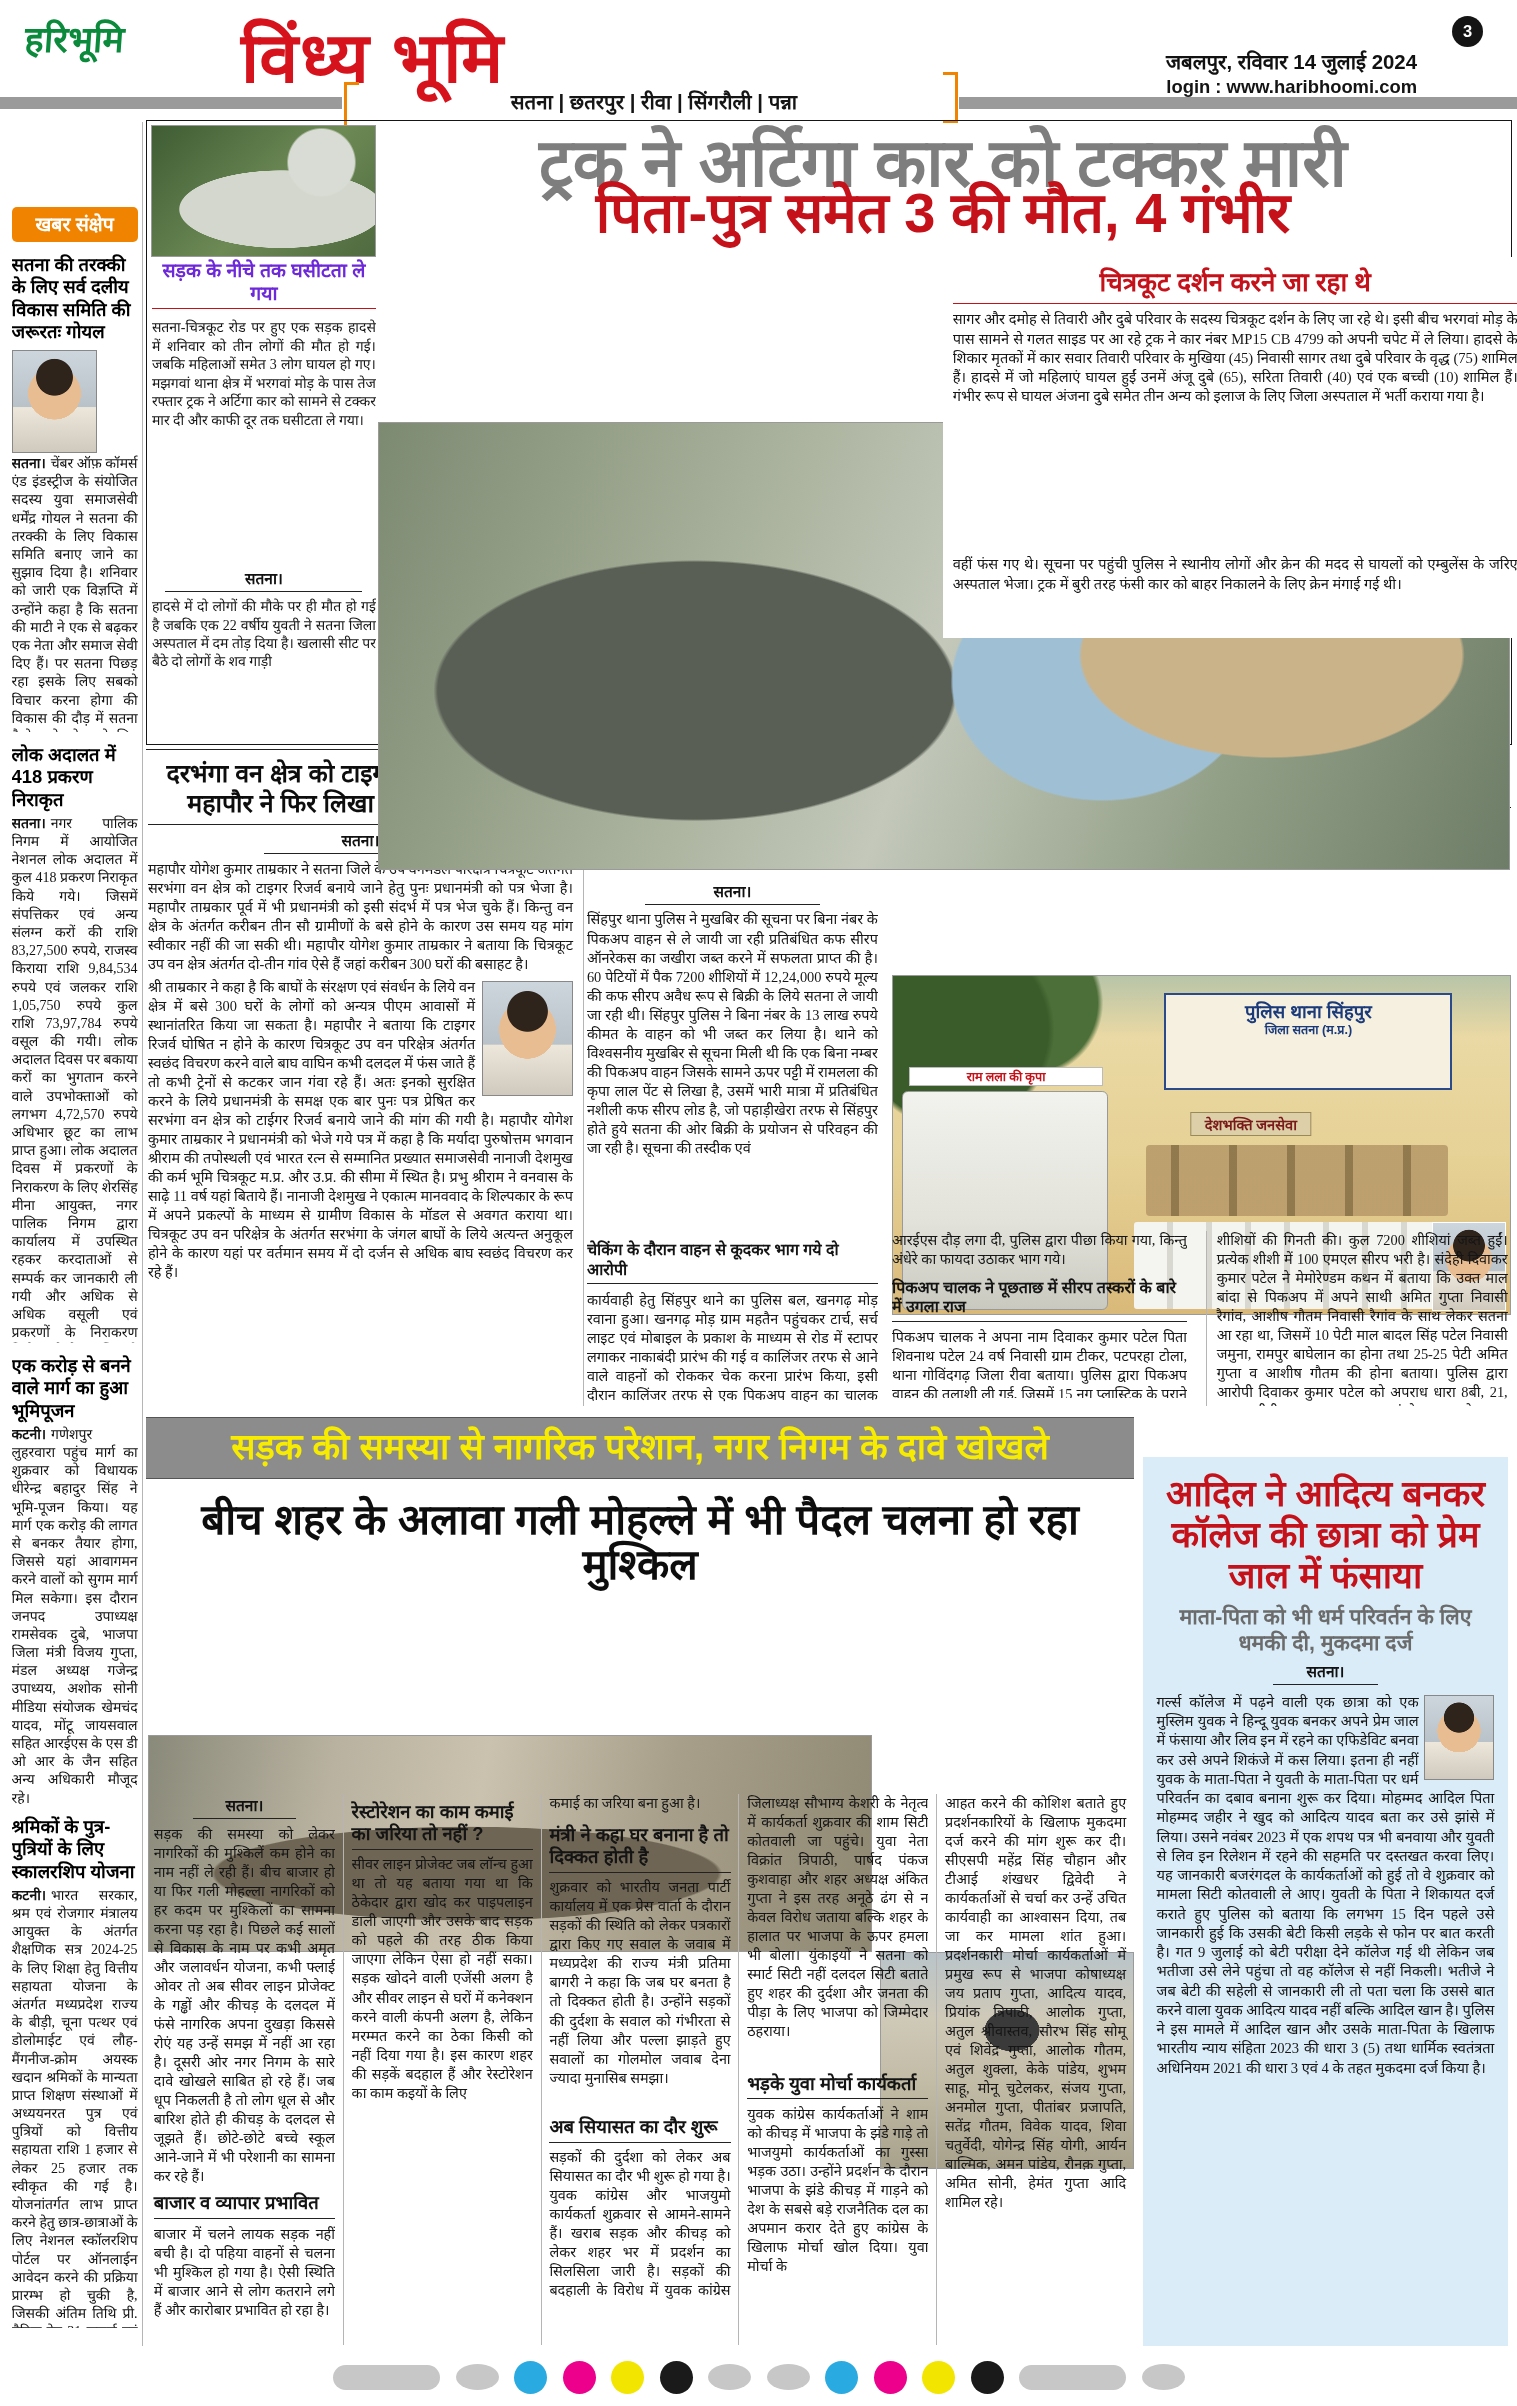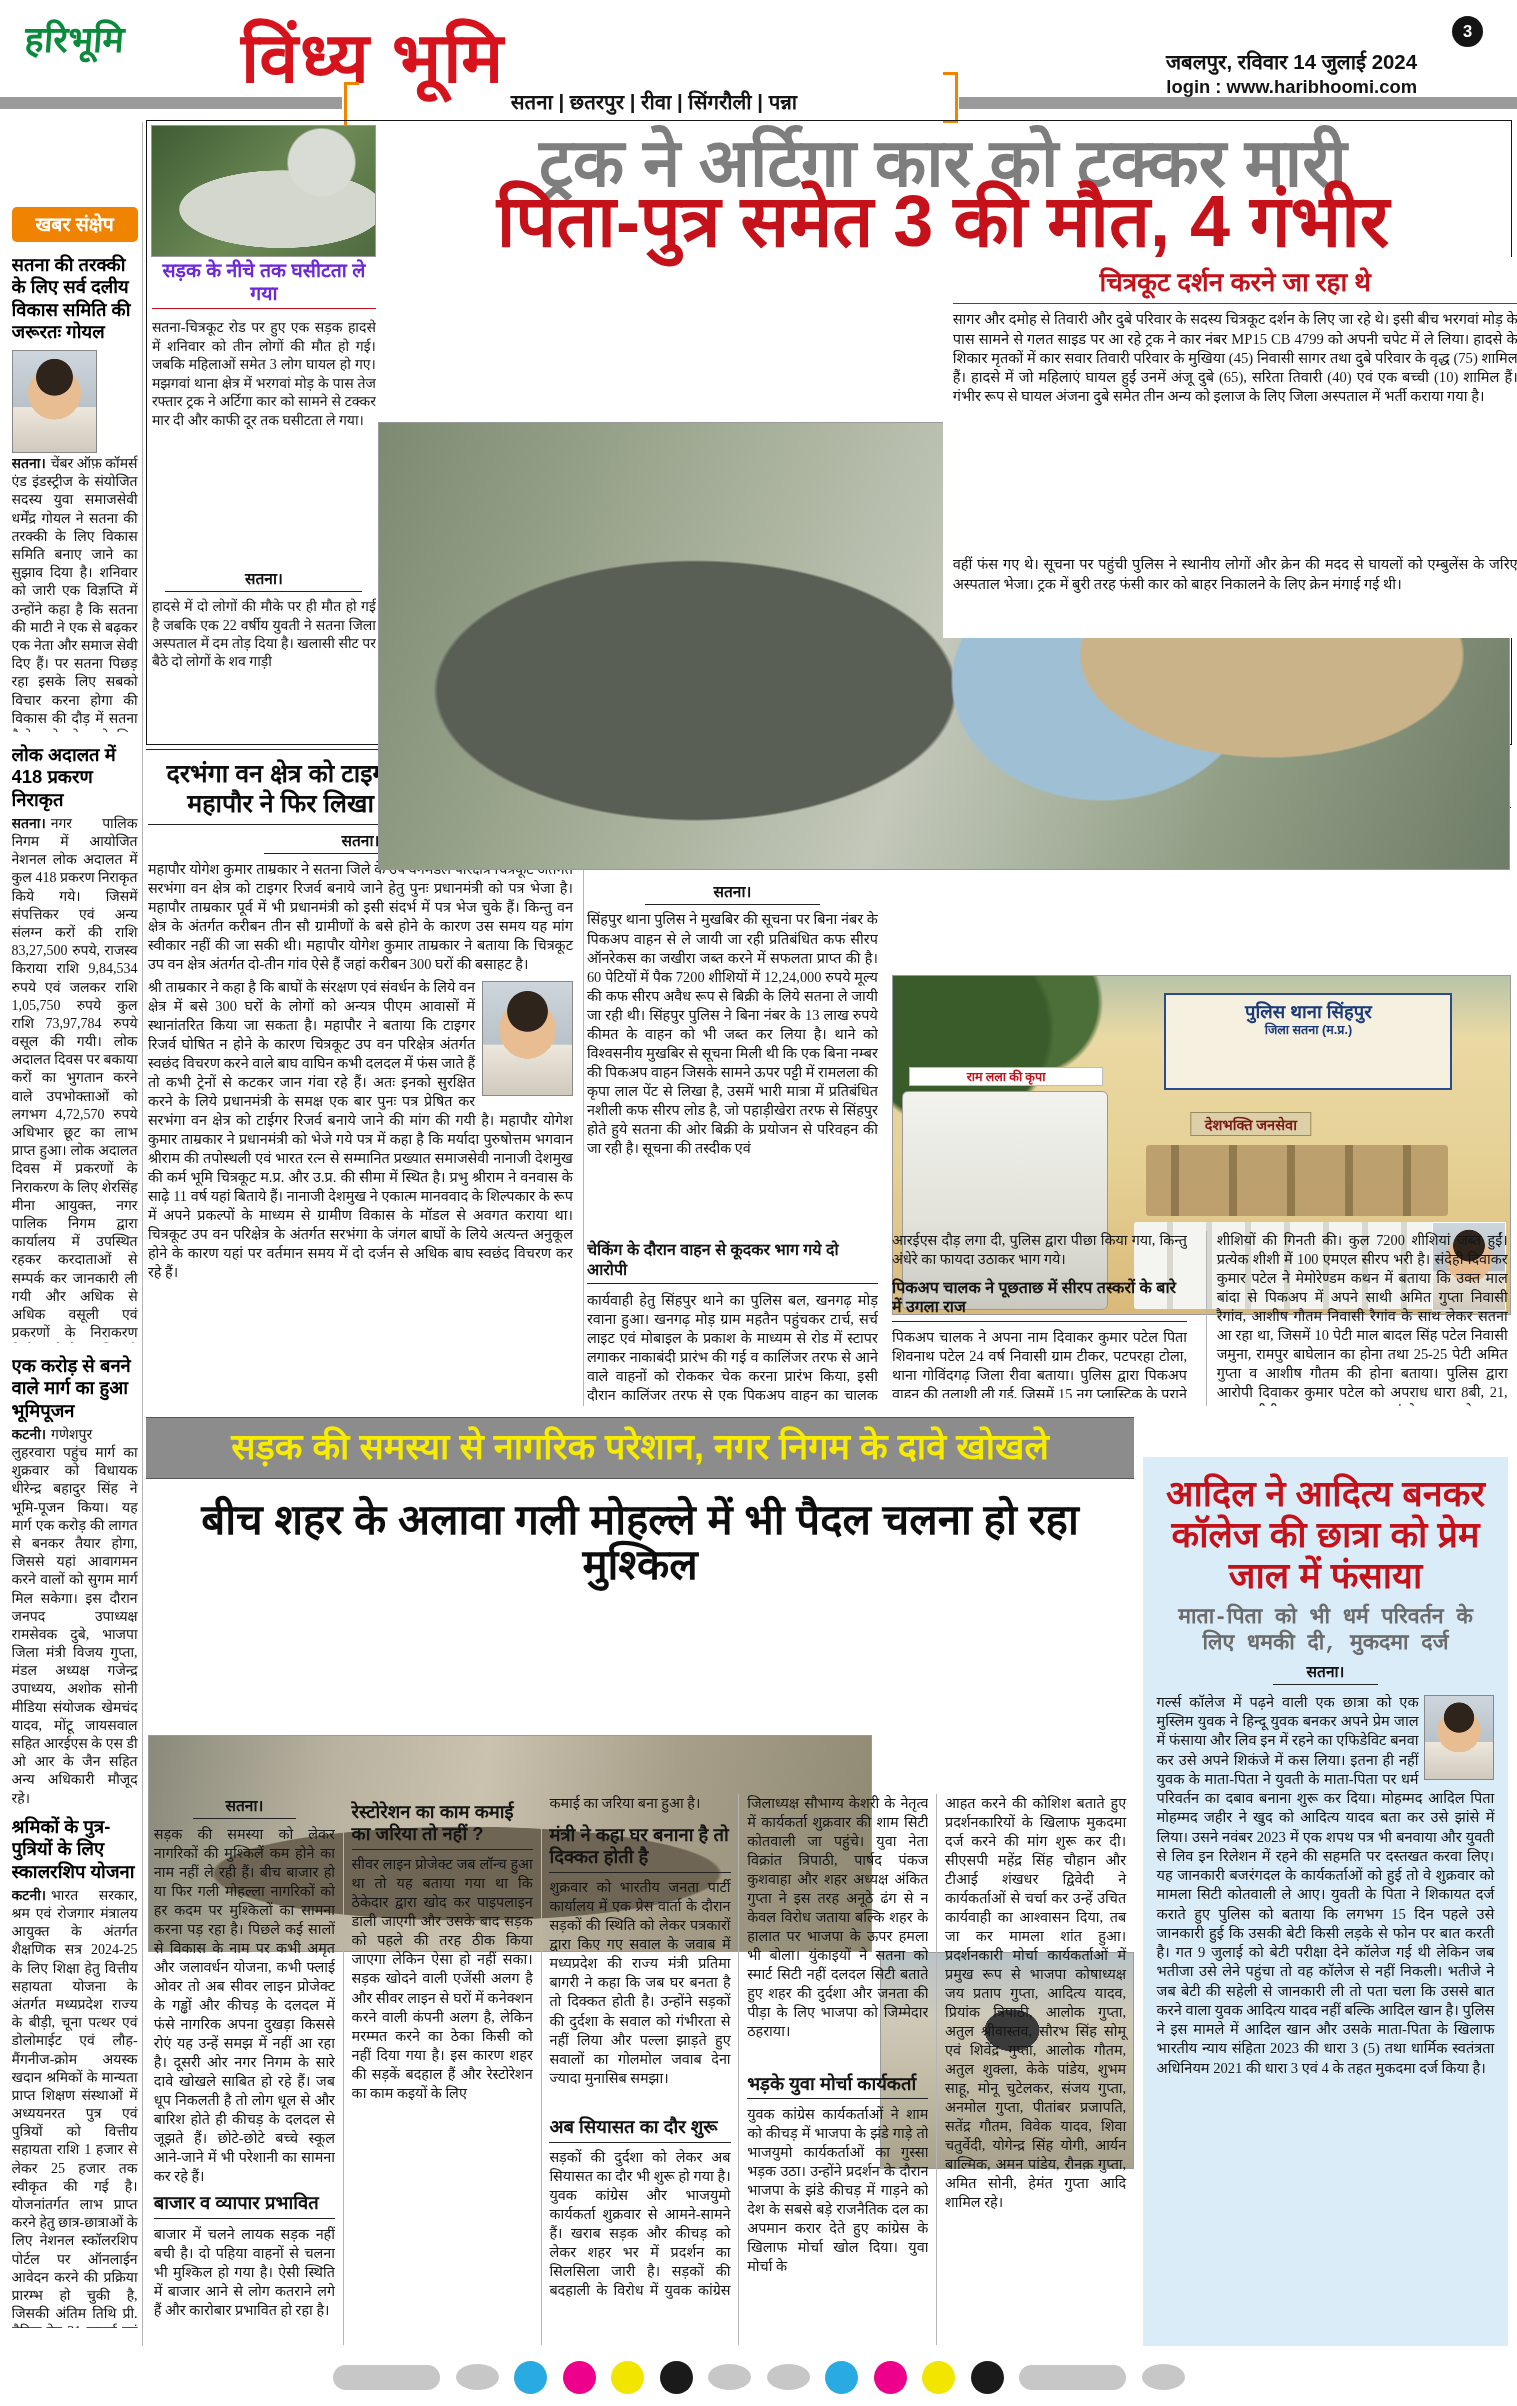--- a/index.html
+++ b/index.html
@@ -50,21 +50,21 @@
   .goyal{float:left;width:83px;height:101px;margin:2.9px 5.8px 1.9px 0;}
   
   .ts{left:146px;top:120px;width:1364px;height:623px;border:1.9px solid #151515;}
   .carcrash{background:
      radial-gradient(circle at 76% 28%, #d9dcd4 0 17%, transparent 18%),
      radial-gradient(ellipse 46% 30% at 58% 64%, #d4d7cd 0 99%, transparent 100%),
      linear-gradient(135deg,#3f5c33 0%,#577546 30%,#6d8a55 55%,#4e6a3f 100%);}
   .hl-gray{left:233px;top:5.8px;width:1126px;text-align:center;font-family:"Liberation Sans",sans-serif;
            font-weight:900;font-size:67px;line-height:1.06;color:#7e7e7e;}
   .hl-red{left:233px;top:62px;width:1126px;text-align:center;font-family:"Liberation Sans",sans-serif;
-          font-weight:900;font-size:72px;line-height:1.08;color:#c5121a;}
+          font-weight:900;font-size:56px;line-height:1.08;color:#c5121a;}
   .crash-hd{font-family:"Liberation Sans",sans-serif;font-weight:bold;font-size:19.4px;color:#6d28d9;
             text-align:center;border-bottom:1.9px solid #c5121a;padding-bottom:2.9px;margin-bottom:10px;line-height:1.2;}
   .accident{background:
      radial-gradient(ellipse 28% 38% at 79% 52%, #cbb389 0 60%, transparent 61%),
      radial-gradient(ellipse 22% 44% at 64% 58%, #9fc0d4 0 60%, transparent 61%),
      radial-gradient(ellipse 38% 48% at 28% 60%, #5a5f56 0 60%, transparent 61%),
      linear-gradient(110deg,#7d8a72 0%,#a7b09a 30%,#c3c8ba 50%,#93a088 75%,#6e7d67 100%);}
   .side-box{background:#fff;z-index:3;padding:3.9px 9.7px;}
   .side-hd{font-family:"Liberation Sans",sans-serif;font-weight:bold;font-size:26px;color:#c5121a;
            text-align:center;border-bottom:1.9px solid #c5121a;padding-bottom:3.9px;margin:1.9px 0 6.8px;}
@@ -112,21 +112,21 @@
   .b3-cols{display:flex;position:absolute;left:0;top:377px;width:988px;height:551px;}
   .b3-col{flex:1 1 0;padding:0 7.8px;height:100%;overflow:hidden;}
   .b3-col + .b3-col{border-left:1px solid #b5b5b5;}
   .hd2{font-family:"Liberation Sans",sans-serif;font-weight:bold;font-size:18.4px;color:#141414;
        border-bottom:1.6px solid #222;padding-bottom:2.9px;margin:6.8px 0 5.8px;line-height:1.22;}
   
   .blue-box{left:1143px;top:1457px;width:365px;height:889px;background:#d9ecf8;padding:15.5px 13.6px;
             box-sizing:border-box;}
   .lt-hl{font-family:"Liberation Sans",sans-serif;font-weight:900;font-size:36px;line-height:1.14;
          text-align:center;color:#c5121a;}
-  .lt-sub{font-family:Liberation Mono, monospace;font-weight:bold;font-size:21.3px;line-height:1.2;
+  .lt-sub{font-family:Liberation Sans, sans-serif;font-weight:bold;font-size:21.3px;line-height:1.2;
           text-align:center;color:#6b6b6b;margin:9.7px 0 3.9px;}
   .lt-ph{float:right;width:68px;height:83px;margin:1.9px 0 2.9px 5.8px;}
   
   .footer{left:0;top:2352px;width:1518px;height:50px;display:flex;align-items:center;
           justify-content:center;gap:15.5px;}
   .m-cap{width:107px;height:25px;border-radius:12.6px;background:#c7c7c7;}
   .m-oval{width:43px;height:26px;border-radius:50%;background:#c7c7c7;}
   .m-dot{width:33px;height:33px;border-radius:50%;}
   .c-c{background:#29abe2;} .c-m{background:#ec008c;} .c-y{background:#f2e500;} .c-k{background:#1a1a1a;}
 </style>

